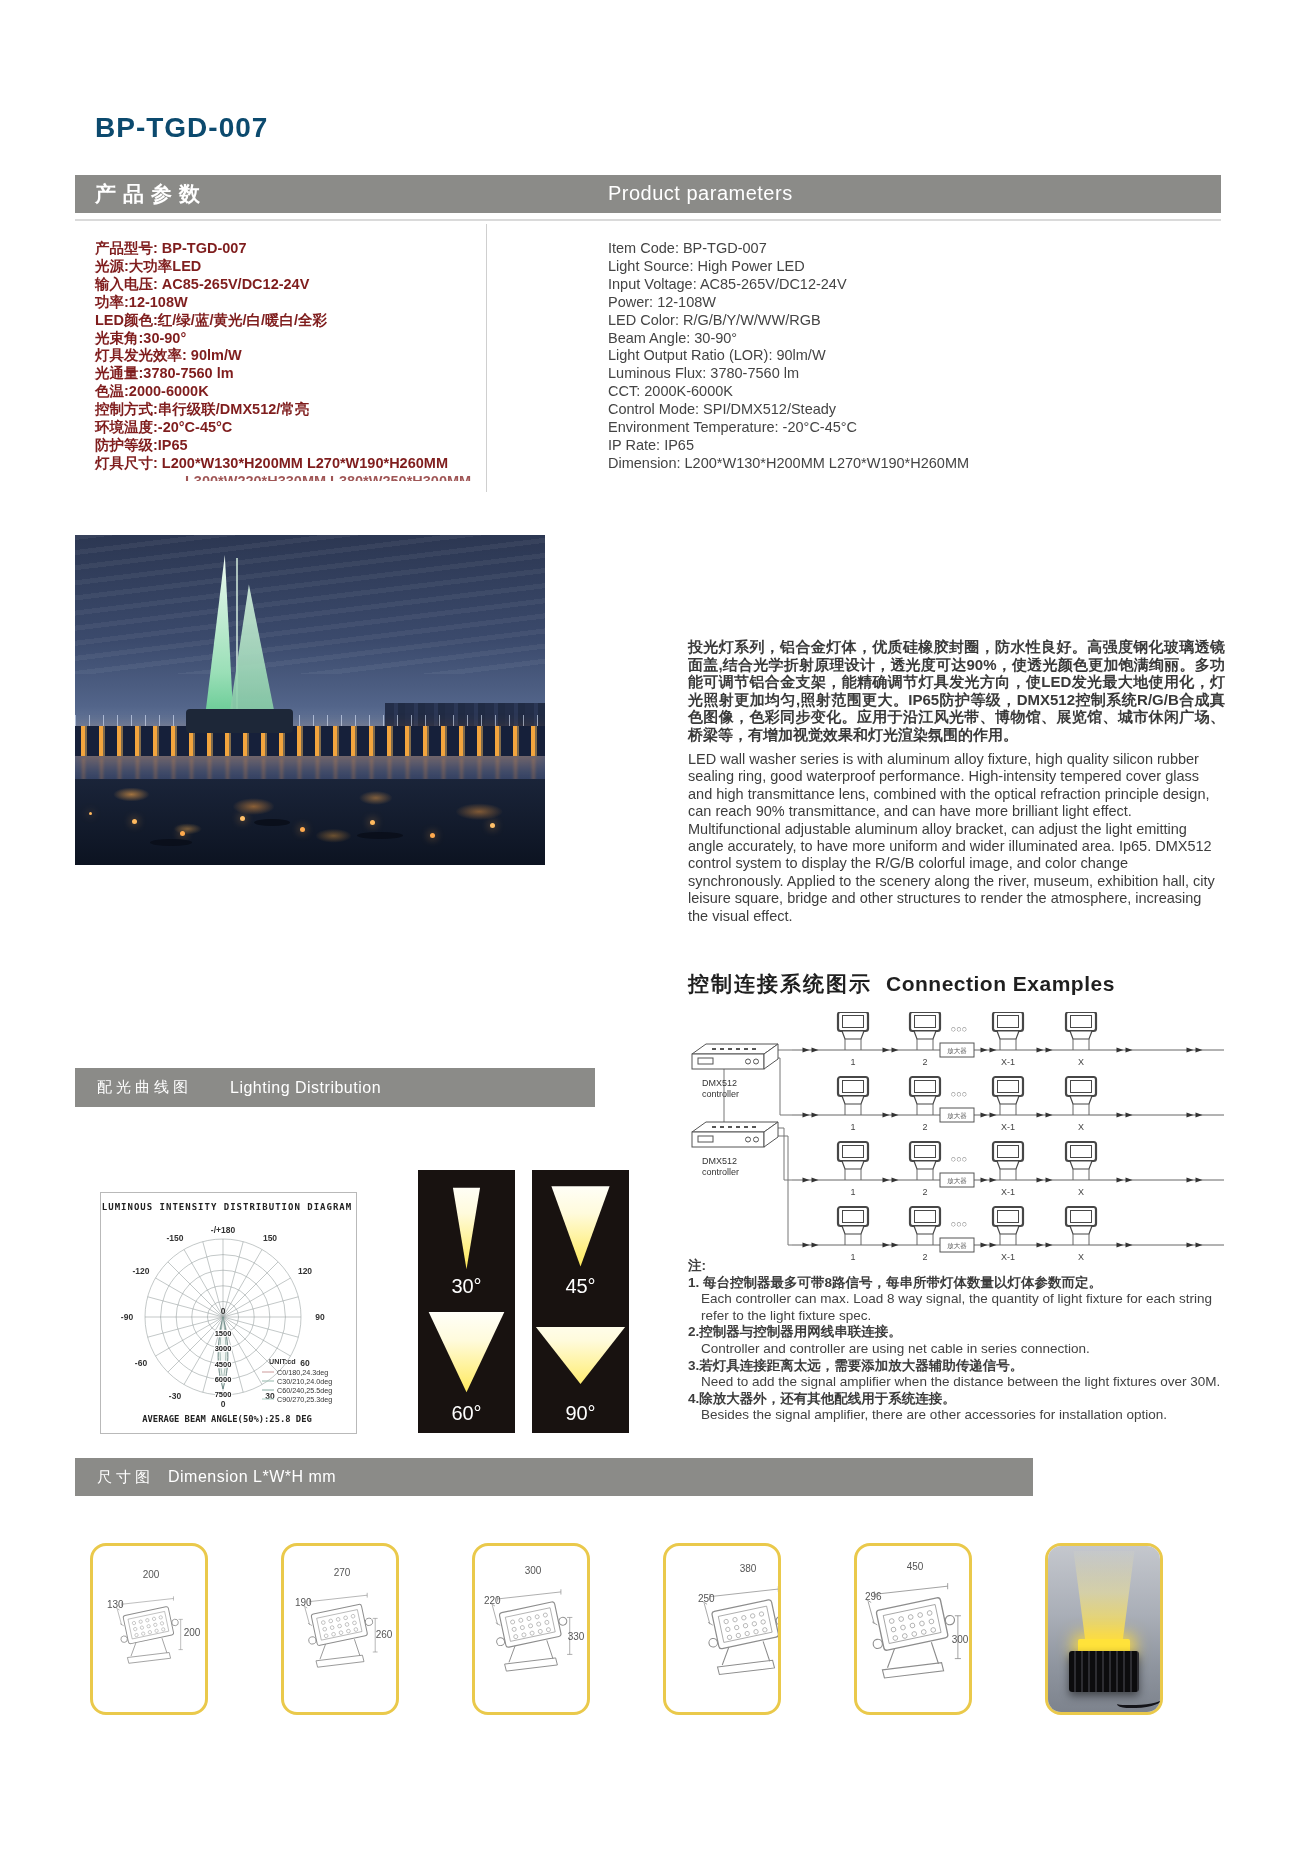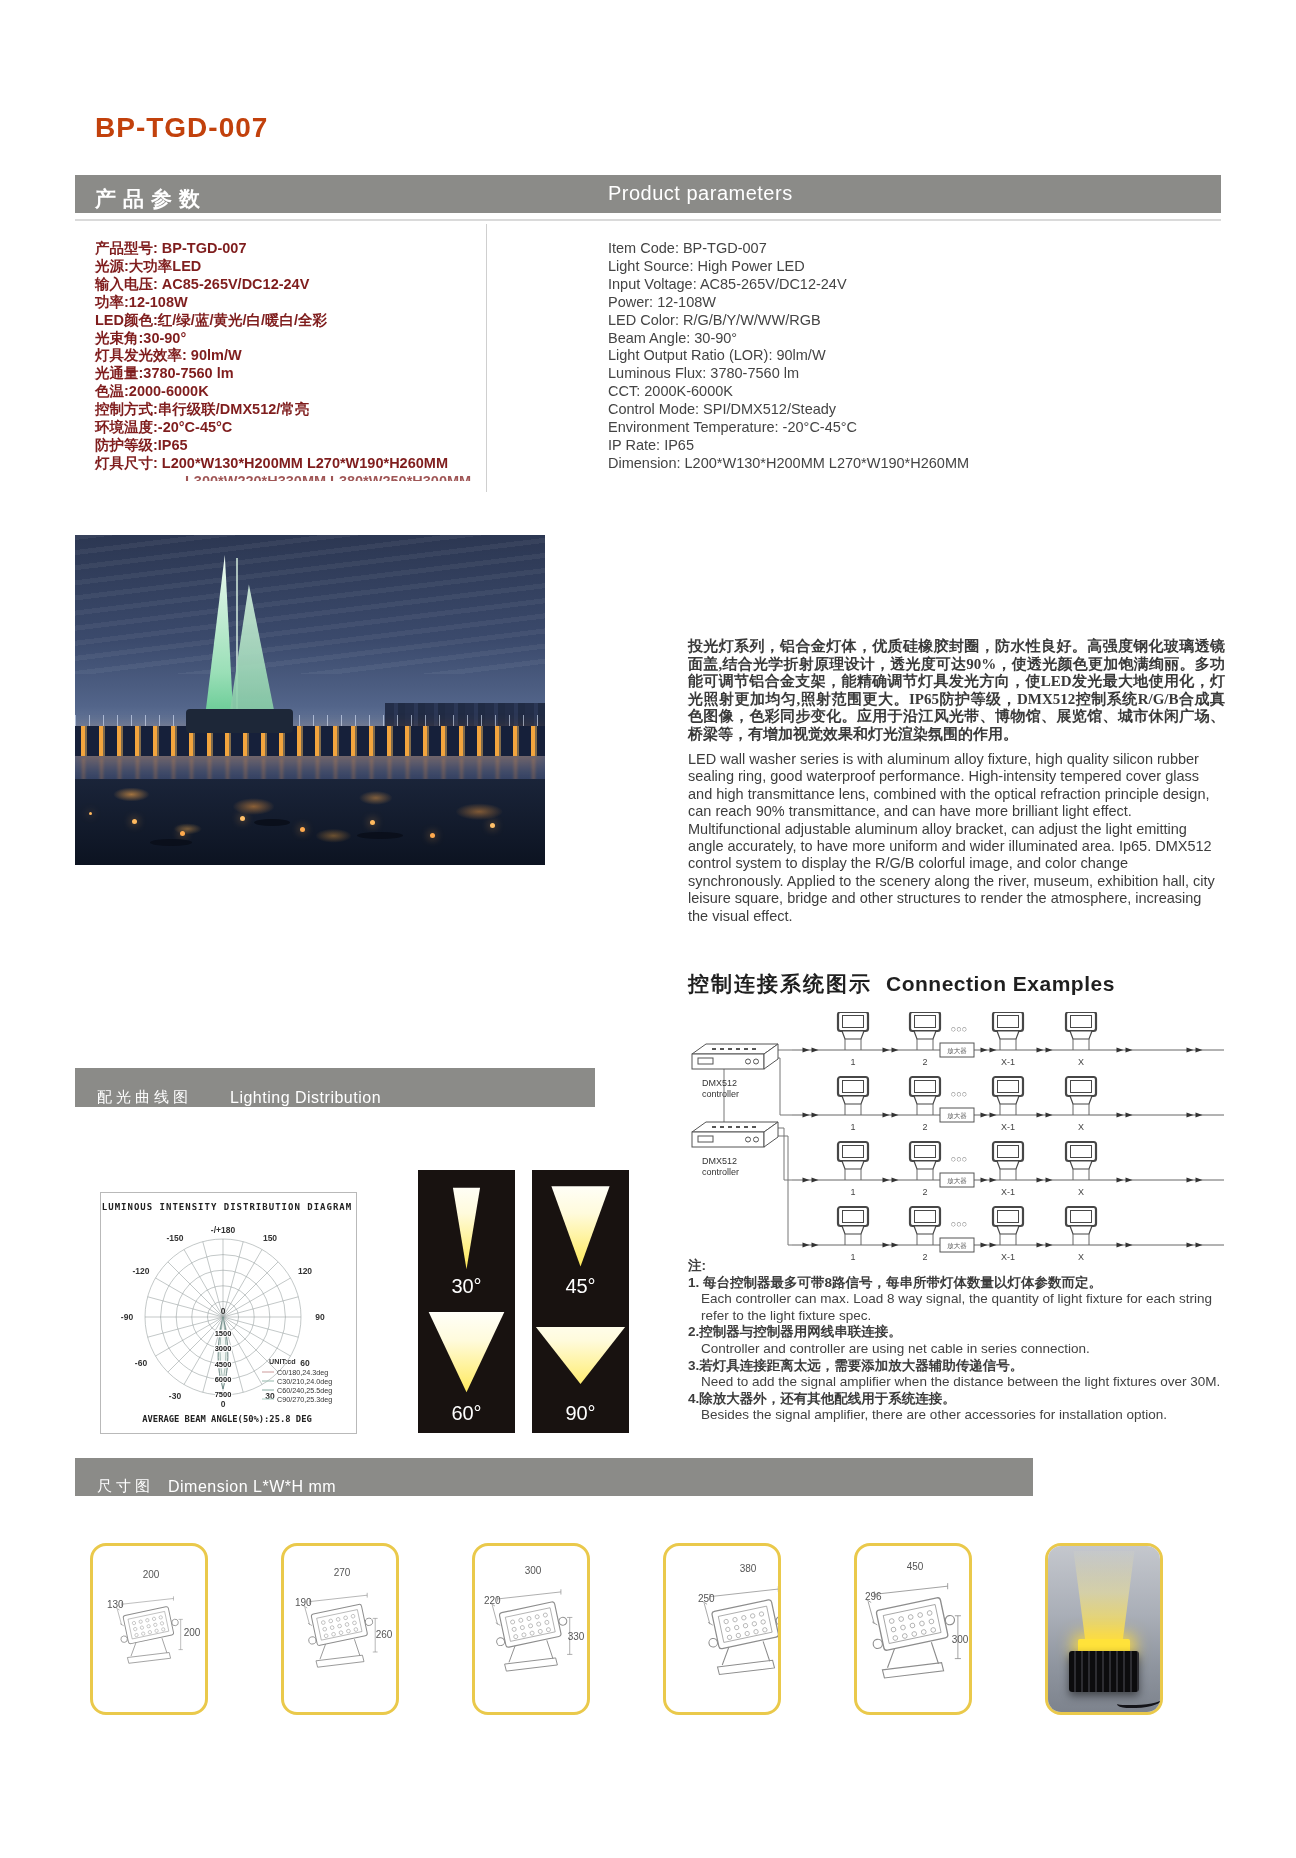--- a/index.html
+++ b/index.html
@@ -1,21 +1,21 @@
 <!DOCTYPE html>
 <html><head>
 <meta charset="utf-8">
 <style>
   html,body{margin:0;padding:0;background:#fff;}
   .page{position:relative;width:1296px;height:1858px;background:#fff;
         font-family:"Liberation Sans",sans-serif;color:#3c3c3c;overflow:hidden;}
   .abs{position:absolute;}
   
-  .title{left:95px;top:112px;font-size:28px;font-weight:bold;color:#c2410c;letter-spacing:1px;}
-  .bar{background:#8b8b88;color:#fff;display:flex;align-items:flex-end;}
+  .title{left:95px;top:112px;font-size:28px;font-weight:bold;color:#0c4a6e;letter-spacing:1px;}
+  .bar{background:#8b8b88;color:#fff;display:flex;align-items:center;}
   .param-bar{left:75px;top:175px;width:1146px;height:38px;}
   .bar-zh{font-size:21px;font-weight:bold;letter-spacing:7px;margin-left:20px;}
   .param-en{position:absolute;left:533px;top:7px;font-size:20px;font-weight:500;letter-spacing:.5px;}
   .hrule{left:75px;top:219px;width:1146px;height:2px;background:#dadada;}
   .vdivider{left:486px;top:224px;width:1px;height:268px;background:#cfcfcf;}
   
   .specs{top:240px;font-size:14.5px;line-height:17.9px;white-space:nowrap;}
   .specs-zh{left:95px;width:395px;font-weight:600;color:#7f1d1d;}
   .specs-en{left:608px;width:500px;font-weight:400;color:#444;}
   .clip7{height:8px;overflow:hidden;opacity:.75;}
@@ -46,21 +46,21 @@
         radial-gradient(34px 12px at 86% 38%,rgba(255,160,60,.45),transparent 70%),
         radial-gradient(20px 8px at 24% 58%,rgba(255,180,80,.4),transparent 70%),
         radial-gradient(26px 10px at 55% 66%,rgba(255,170,60,.38),transparent 70%),
         linear-gradient(180deg,#1a2439,#0c1321);}
   .spots{left:14px;top:84%;width:3px;height:3px;border-radius:50%;background:#ffb95e;
          box-shadow:44px 8px 0 1px #ffb95e,92px 20px 0 1px #ffaa4e,152px 5px 0 1px #ffc06a,
          212px 16px 0 1px #ffaa4e,282px 9px 0 1px #ffb95e,342px 22px 0 1px #ffaa4e,402px 12px 0 1px #ffc06a;
          filter:drop-shadow(0 0 4px rgba(255,170,70,.85));}
   .tbl{position:absolute;width:36px;height:7px;background:#0a0f1b;border-radius:50%;}
   
-  .para-zh{left:688px;top:638px;width:537px;font-size:15px;line-height:17.6px;font-weight:600;color:#3a3a3a;text-align:justify;font-family:Liberation Serif, serif;}
+  .para-zh{left:688px;top:638px;width:537px;font-size:15px;line-height:17.6px;font-weight:600;color:#3a3a3a;text-align:justify;}
   .para-en{left:688px;top:751px;width:537px;font-size:14.5px;line-height:17.4px;color:#3d3d3d;}
   .conn-heading{left:688px;top:970px;font-size:21px;font-weight:bold;color:#1f1f1f;}
   .conn-heading .zh{letter-spacing:2px;}
   .conn-heading .en{margin-left:14px;letter-spacing:.5px;}
   .conn-svg{left:688px;top:1012px;}
   
   .notes{left:688px;top:1258px;width:548px;font-size:13.5px;line-height:16.6px;color:#3c3c3c;}
   .note-title,.note-zh{font-weight:600;}
   .note-en{padding-left:13px;font-weight:400;color:#424242;}
   

